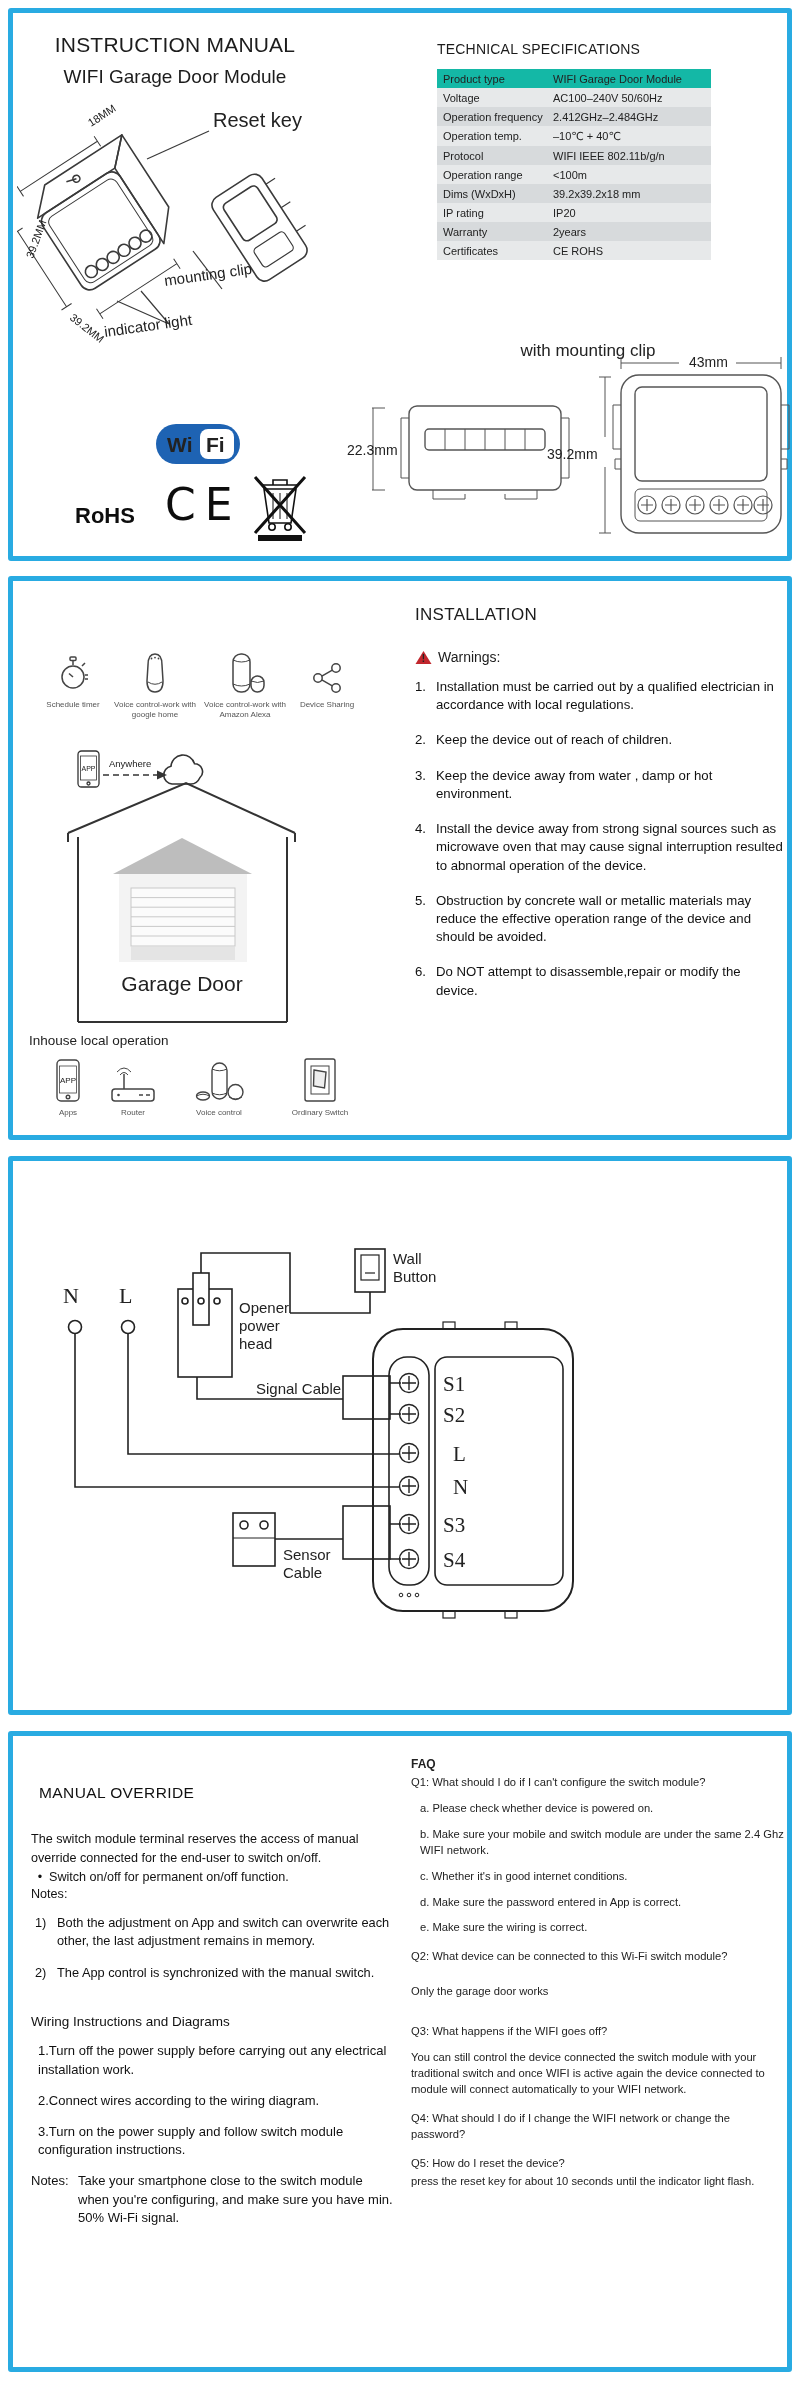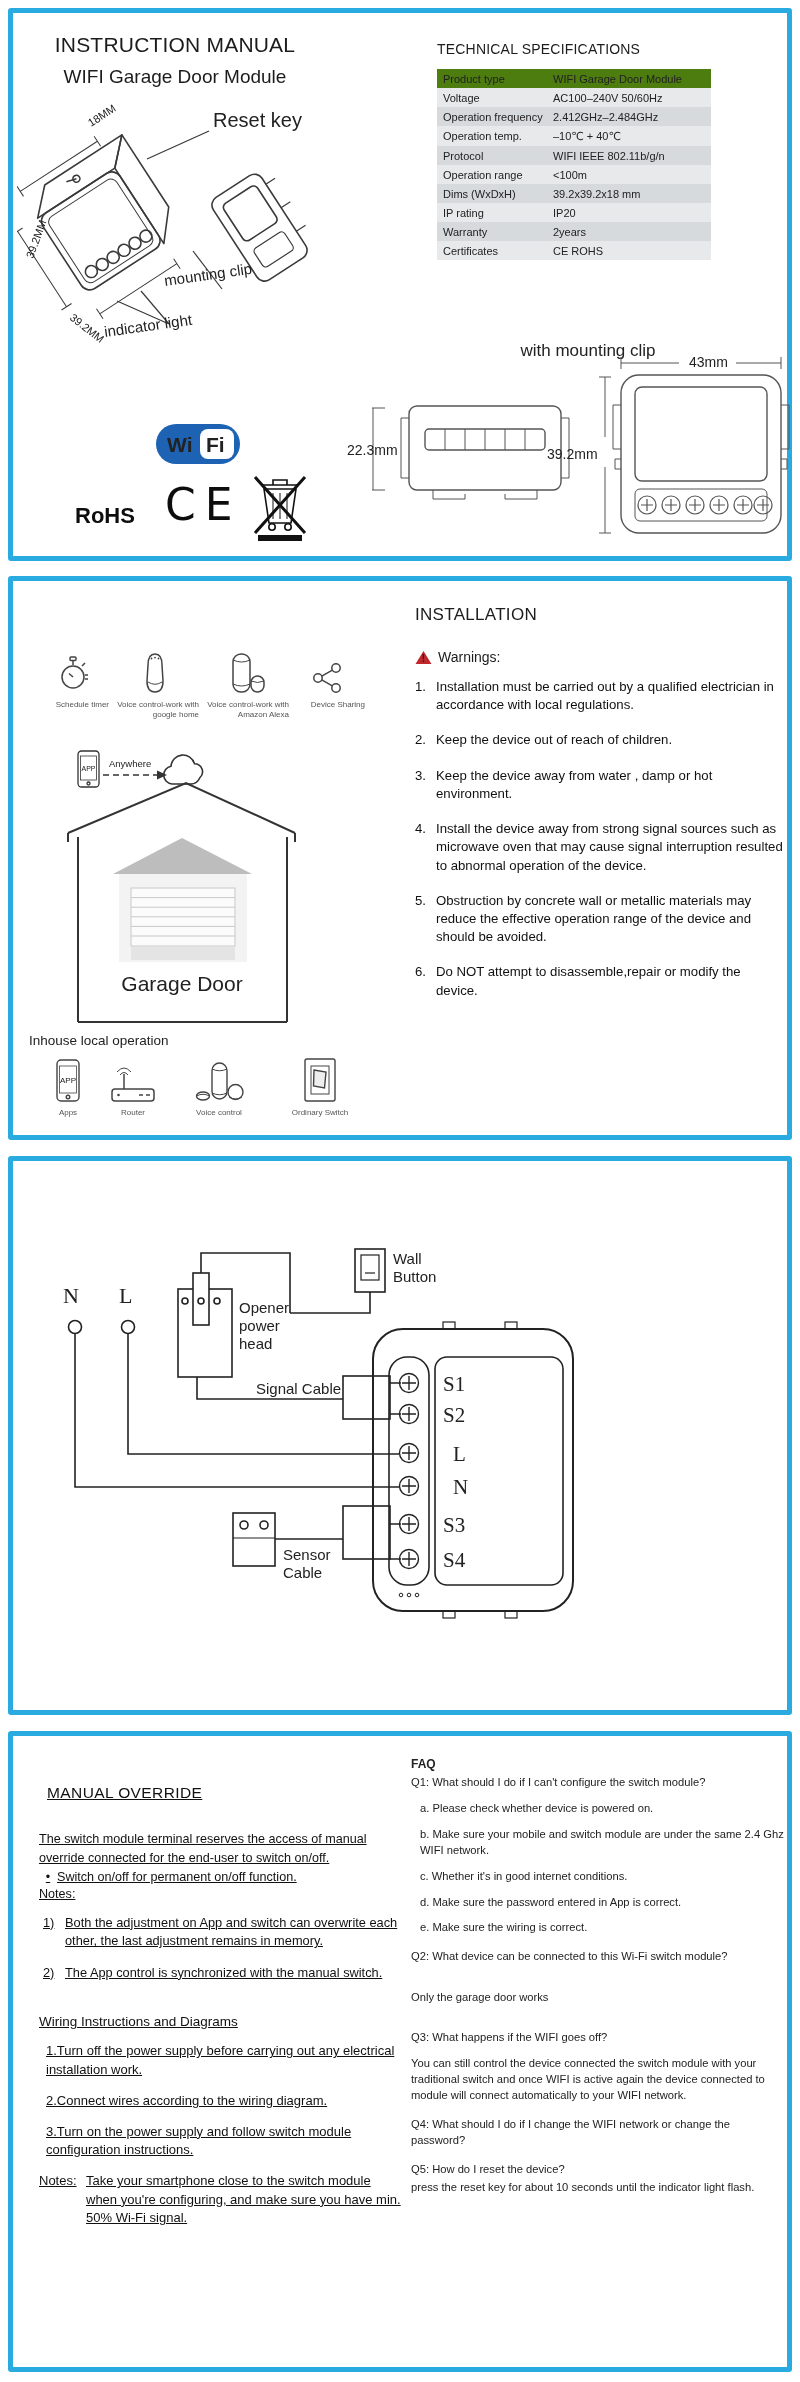--- a/index.html
+++ b/index.html
@@ -20,45 +20,45 @@
 
   
   .title-block { left:28px; top:20px; width:268px; text-align:center; }
   .title1 { font-size:21px; letter-spacing:.2px; }
   .title2 { font-size:19px; margin-top:9px; }
   .spec-head { left:424px; top:28px; font-size:14px; letter-spacing:.2px; }
   .spec-table { left:424px; top:56px; width:274px; font-size:11px; color:#222; }
   .spec-row { display:flex; }
   .spec-row:nth-child(odd) { background:#d7dadc; }
   .spec-row:nth-child(even) { background:#e7e9ea; }
-  .spec-row:first-child { background:#4d7c0f; }
+  .spec-row:first-child { background:#14b8a6; }
   .spec-row .sl { width:112px; padding:3.5px 2px 3.5px 6px; }
   .spec-row .sv { flex:1; padding:3.5px 2px 3.5px 4px; }
   .rohs { left:62px; top:490px; font-size:22px; font-weight:bold; color:#0d0d0d; }
   .ce { left:152px; top:466px; font-size:44px; letter-spacing:9px; font-family:"DejaVu Sans",sans-serif; color:#0d0d0d; }
   .with-clip { left:430px; top:328px; width:290px; text-align:center; font-size:17px; color:#222; }
 
   
   .intro { left:16px; top:22px; width:345px; font-size:12px; line-height:1.5; color:#222; }
-  .feat { position:absolute; top:66px; text-align:right; color:#444; }
+  .feat { position:absolute; top:66px; text-align:center; color:#444; }
   .feat .fic { display:flex; justify-content:center; align-items:flex-end; height:48px; }
   .feat .flab { font-size:8px; margin-top:5px; line-height:1.3; color:#555; }
   .inhouse { left:16px; top:452px; font-size:13.5px; color:#222; }
   .licon { position:absolute; top:474px; text-align:center; color:#555; }
   .licon .fic { display:flex; justify-content:center; align-items:flex-end; height:48px; }
   .licon .flab { font-size:8px; margin-top:5px; }
   .install { left:402px; top:24px; width:368px; }
   .install h2 { font-size:17px; font-weight:normal; letter-spacing:.3px; margin-bottom:24px; }
   .warnrow { display:flex; align-items:center; gap:6px; font-size:14px; margin-bottom:13px; }
   .warn-item { display:flex; margin-bottom:17px; font-size:13.2px; line-height:1.38; color:#111; }
   .warn-item .wnum { width:21px; flex:none; }
   .warn-item .wtx { flex:1; }
 
   
-  .mo-col { left:26px; top:18px; width:362px; color:#111;text-decoration:underline; }
+  .mo-col { left:18px; top:18px; width:362px; color:#111; }
   .mo-col h2 { font-size:15.5px; font-weight:normal; letter-spacing:.4px; margin:30px 0 0 8px; }
   .mo-p { font-size:12.6px; line-height:1.5; margin-top:28px; }
   .mo-bullet { display:flex; font-size:12.6px; line-height:1.5; }
   .mo-bullet .bdot { width:18px; text-align:center; flex:none; }
   .mo-notes-label { font-size:12.6px; }
   .mo-note { display:flex; font-size:12.8px; line-height:1.45; margin-top:13px; }
   .mo-note .nnum { width:26px; flex:none; padding-left:4px; }
   .wi-head { font-size:13.5px; margin-top:32px; }
   .wi-step { font-size:13px; line-height:1.4; margin-top:13px; padding-left:7px; }
   .wi-note { display:flex; font-size:13px; line-height:1.42; margin-top:13px; }
@@ -509,20 +509,20 @@
 
   <div class="abs faq-col">
     <div class="fhead">FAQ</div>
     <div class="fq" style="margin-top:2px">Q1: What should I do if I can't configure the switch module?</div>
     <div class="fi">a. Please check whether device is powered on.</div>
     <div class="fi">b. Make sure your mobile and switch module are under the same 2.4 Ghz WIFI network.</div>
     <div class="fi">c. Whether it's in good internet conditions.</div>
     <div class="fi">d. Make sure the password entered in App is correct.</div>
     <div class="fi">e. Make sure the wiring is correct.</div>
     <div class="fq" style="margin-top:13px">Q2: What device can be connected to this Wi-Fi switch module?</div>
-    <div class="fa" style="margin-top:25px">Only the garage door works</div>
+    <div class="fa" style="margin-top:19px">Only the garage door works</div>
     <div class="fq gap24">Q3: What happens if the WIFI goes off?</div>
     <div class="fa">You can still control the device connected the switch module with your traditional switch and once WIFI is active again the device connected to module will connect automatically to your WIFI network.</div>
     <div class="fq" style="margin-top:13px">Q4: What should I do if I change the WIFI network or change the password?</div>
     <div class="fq" style="margin-top:13px">Q5: How do I reset the device?</div>
     <div class="fa" style="margin-top:2px">press the reset key for about 10 seconds until the indicator light flash.</div>
   </div>
 </div>
 
 </body></html>

